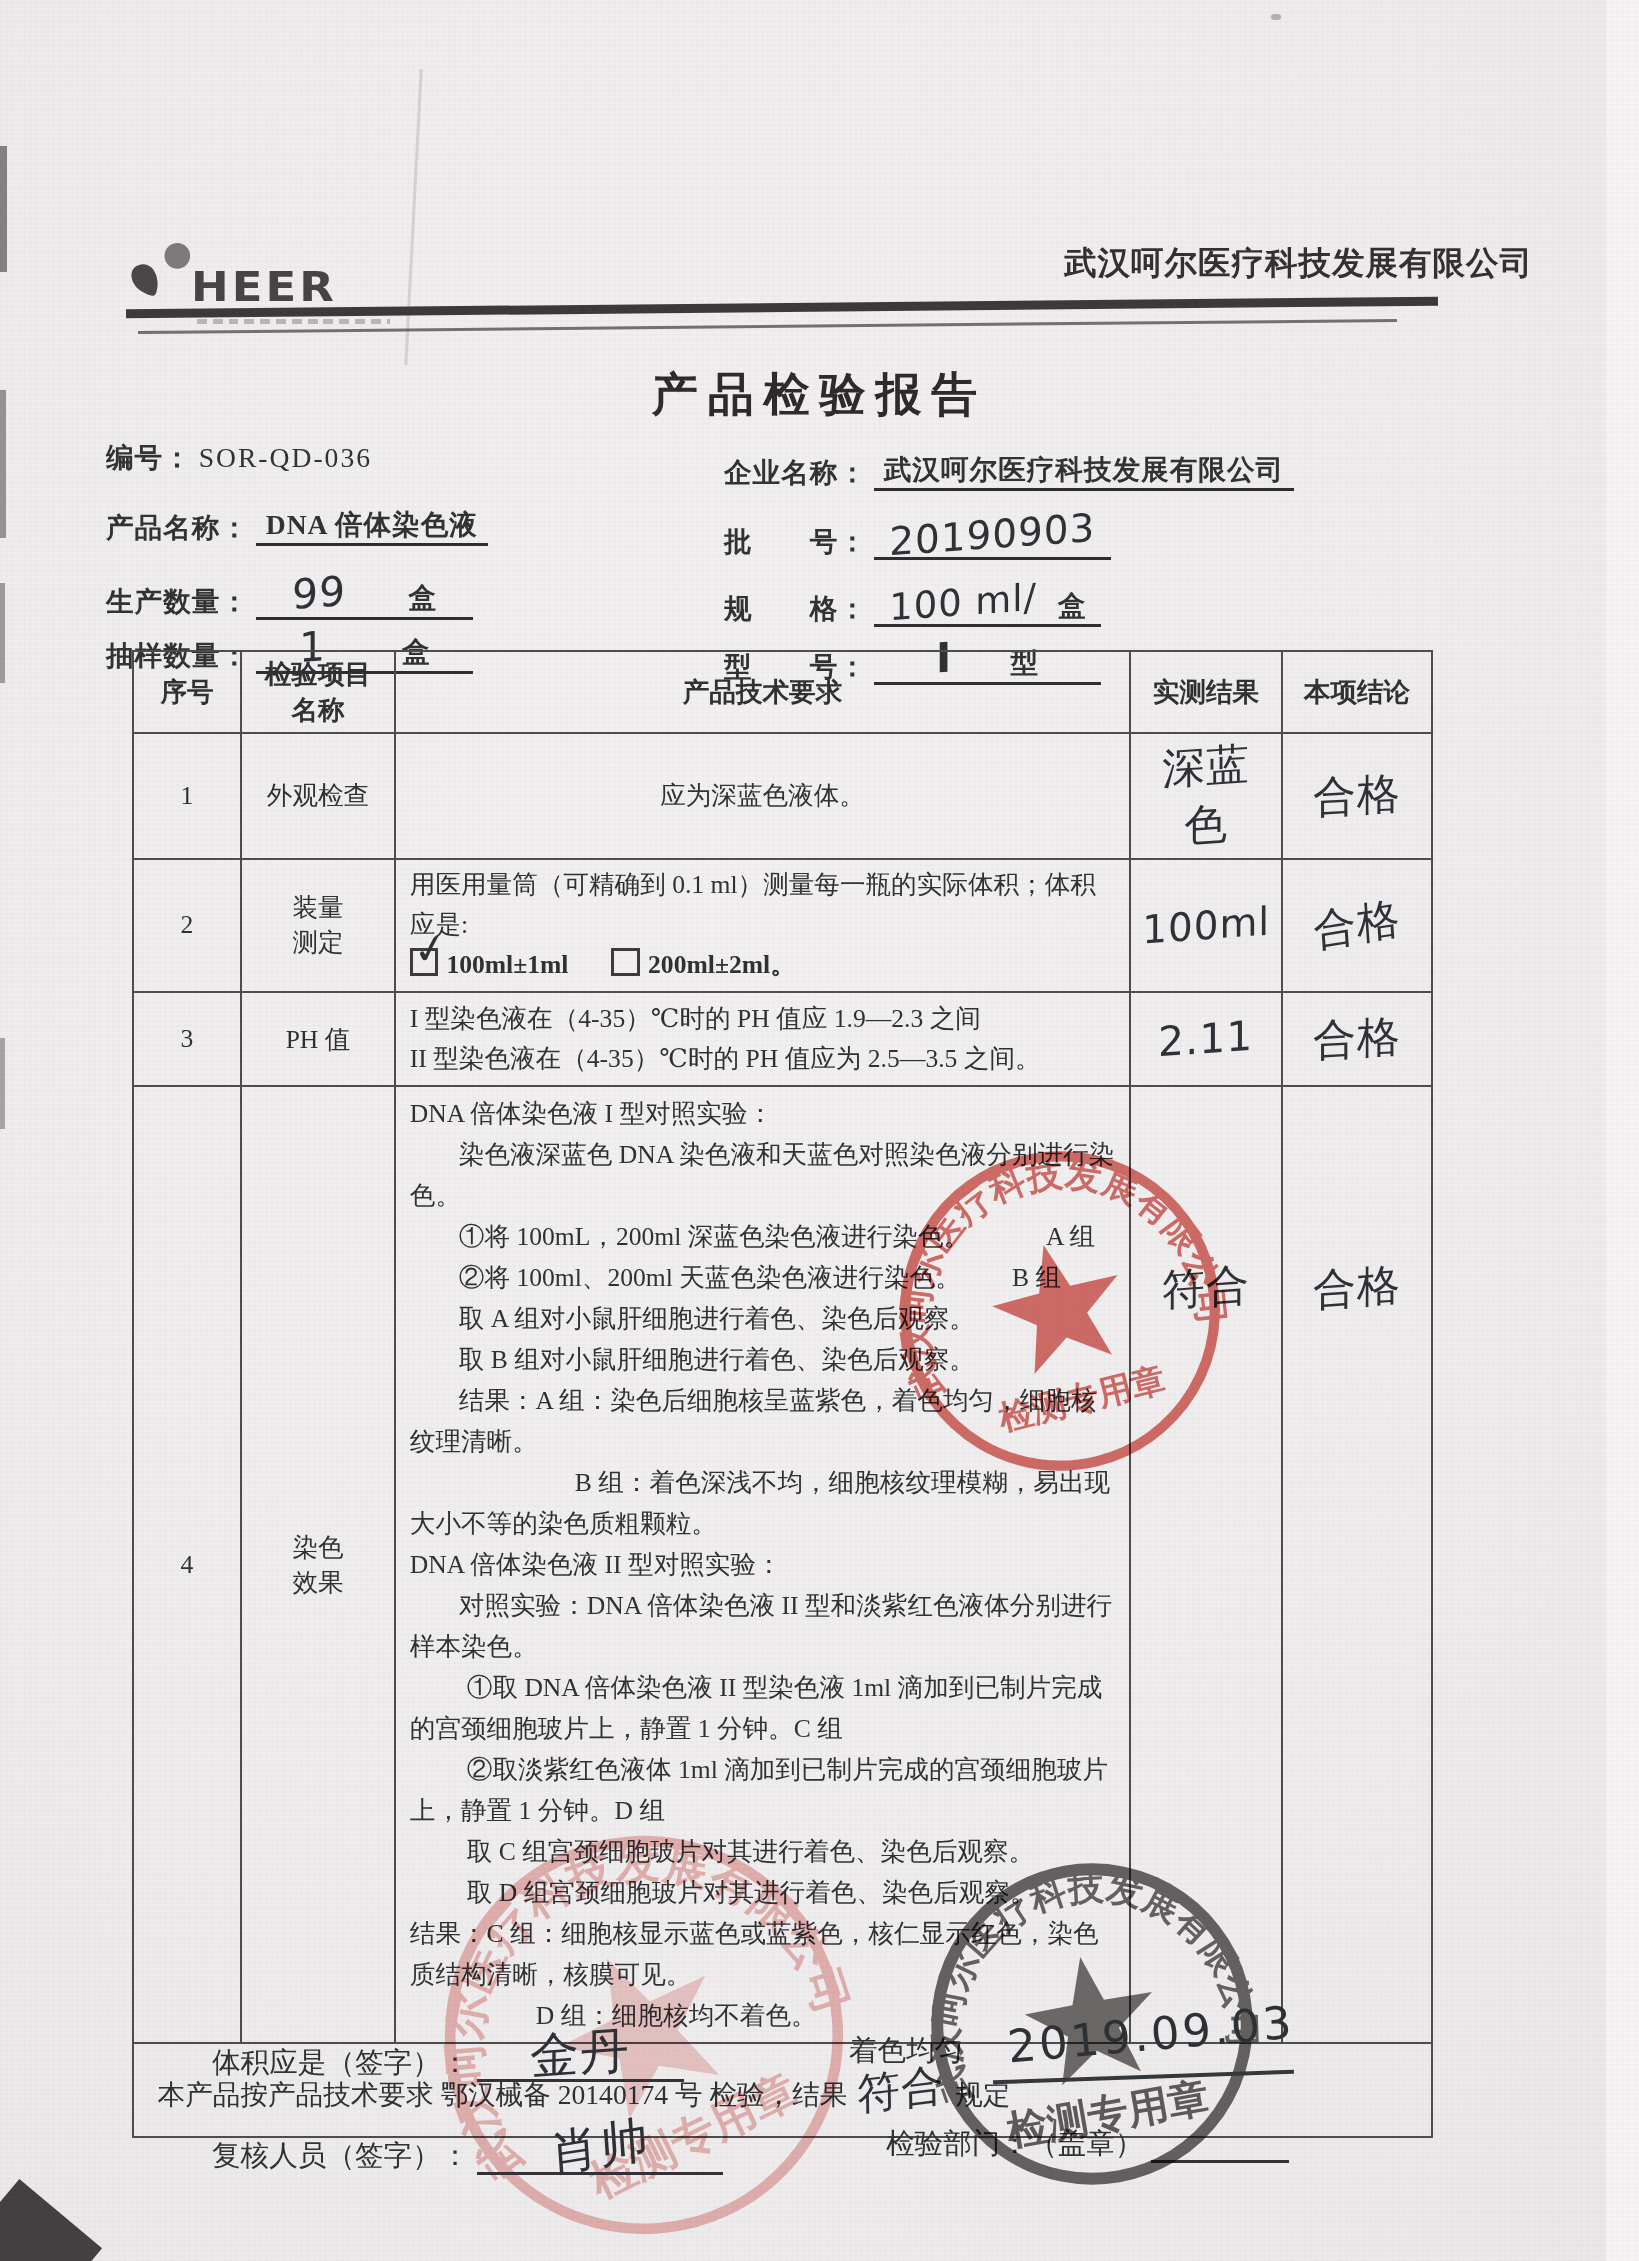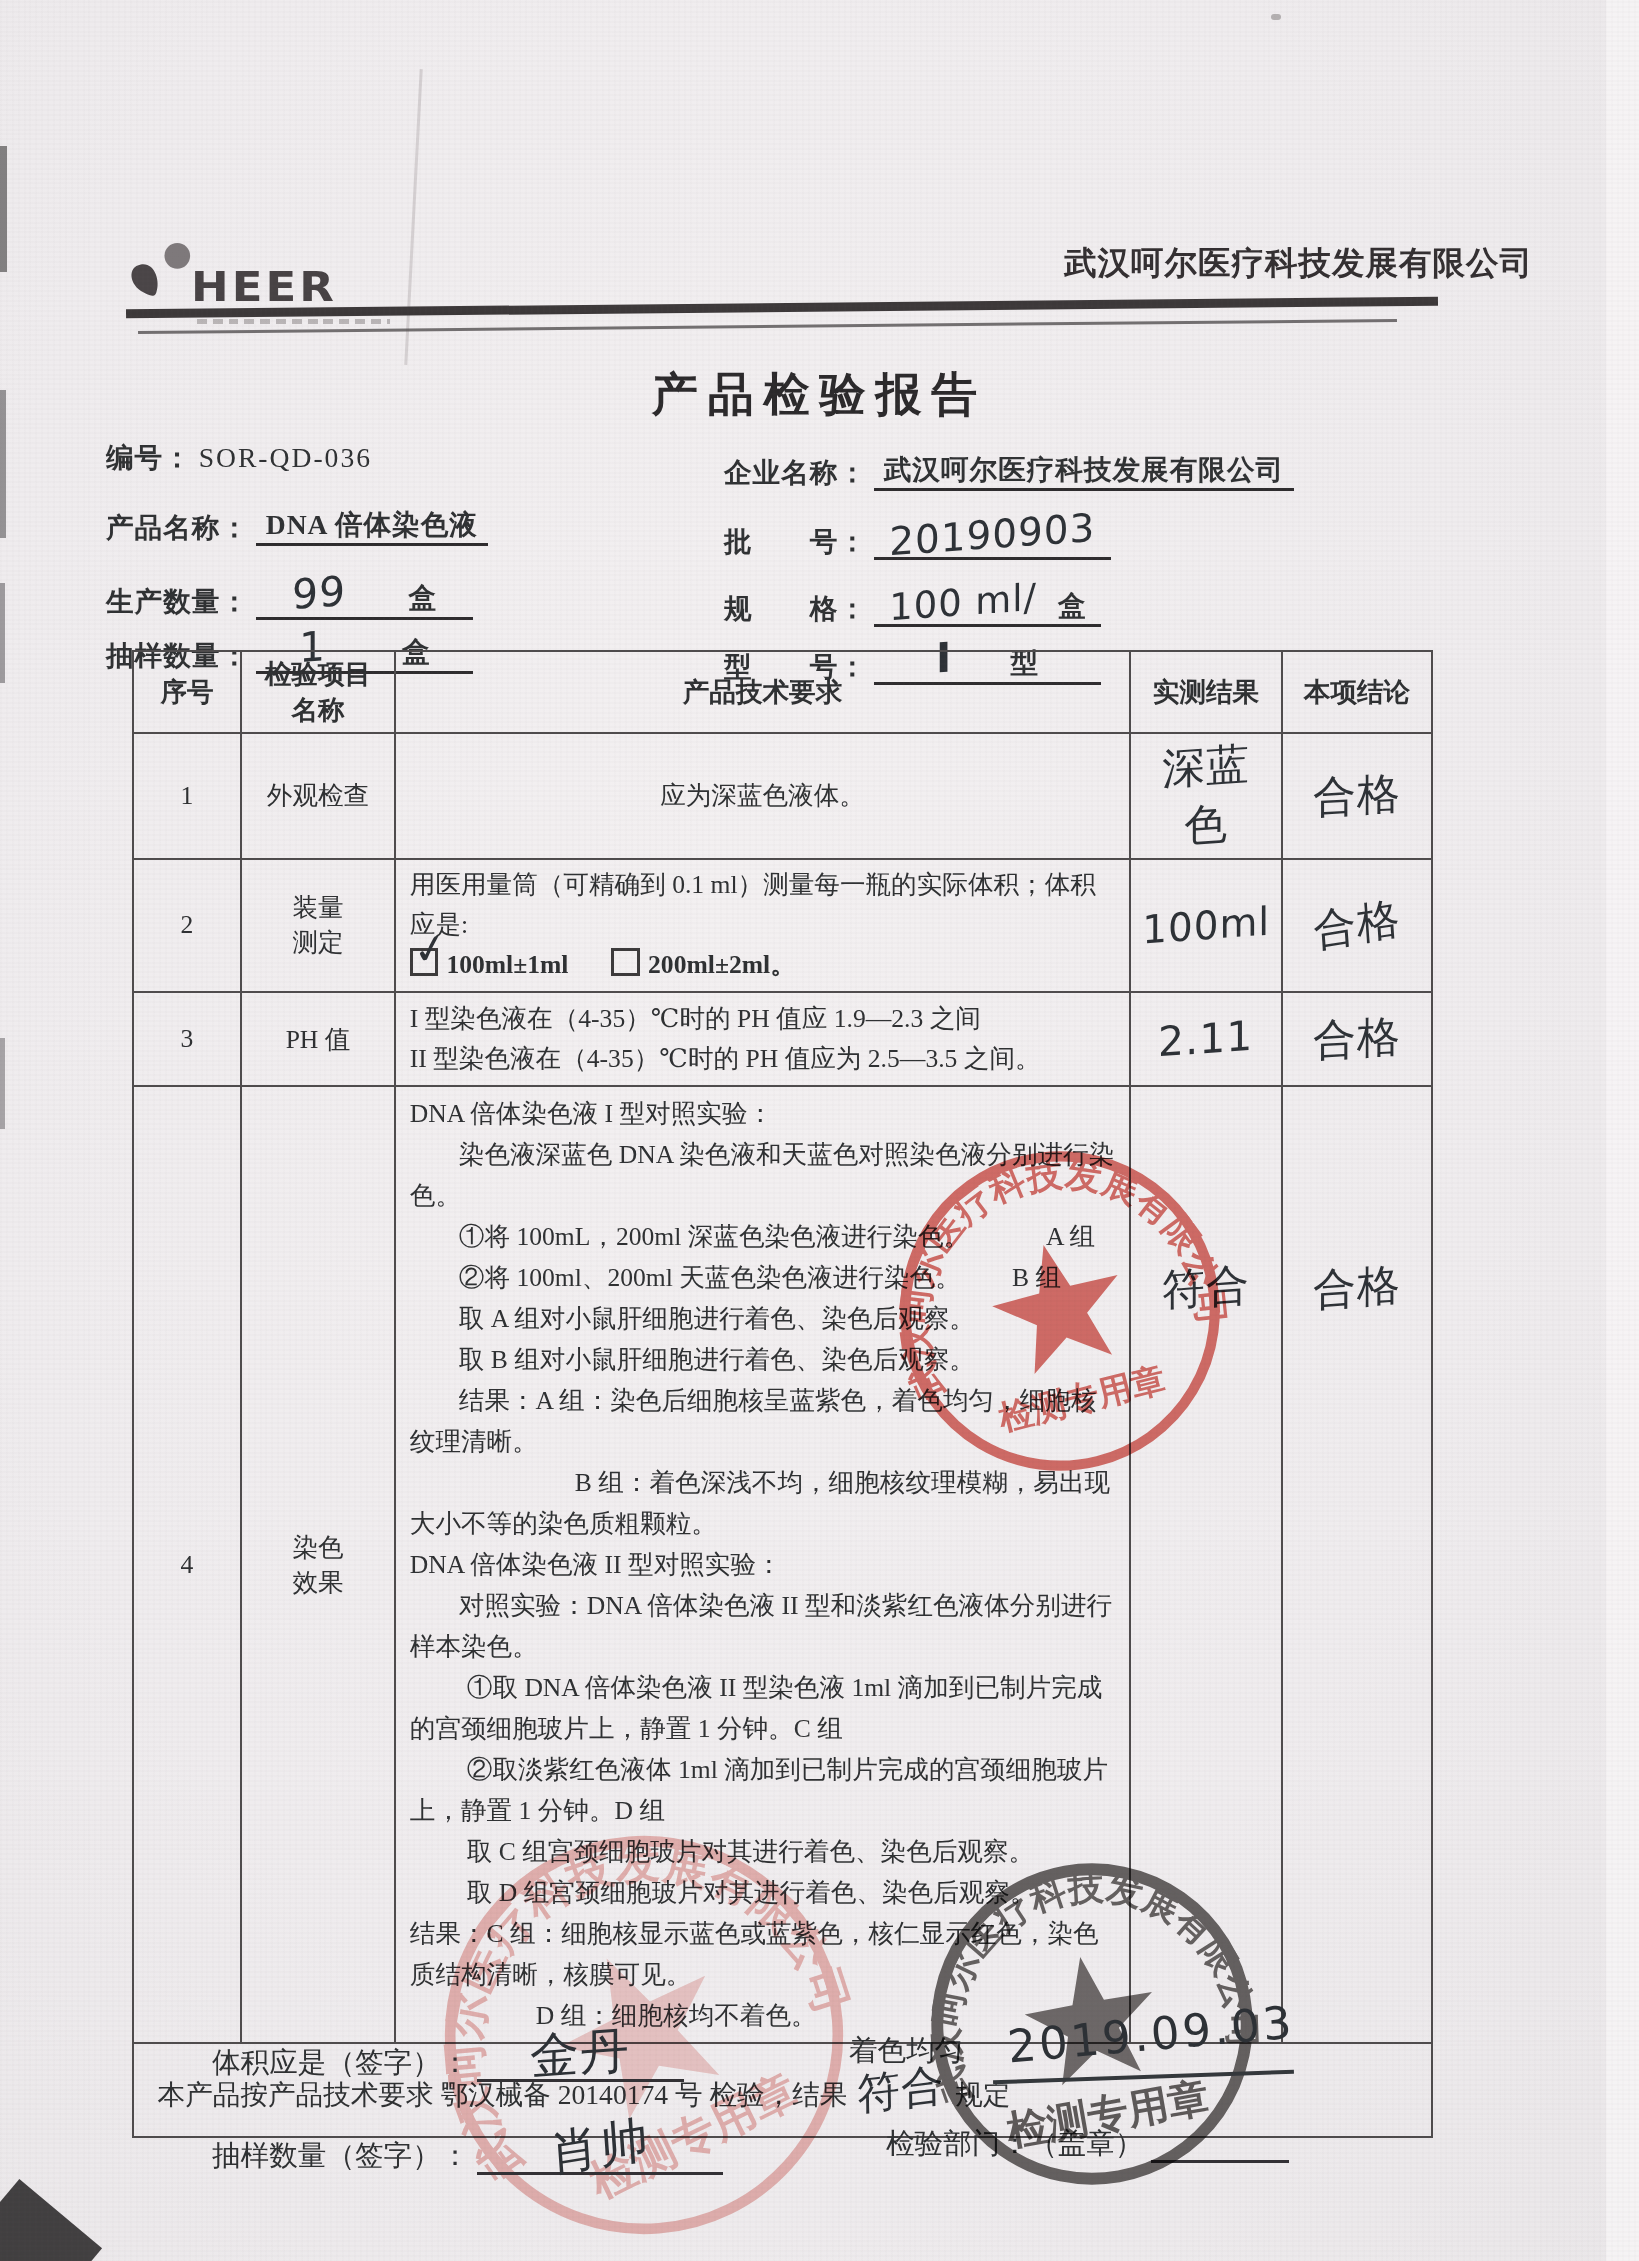--- a/index.html
+++ b/index.html
@@ -235,21 +235,21 @@
   <div class="signrow" style="left:212px;top:2021px;">
     <span>体积应是（签字）：</span>
     <span class="sig-line"><span class="hw">金丹</span></span>
   </div>
   <div class="signrow" style="left:849px;top:2031px;z-index:3;">
     <span>着色均匀</span>
   </div>
   <div class="date-hw hw">2019.09.03</div>
   <div class="date-line"></div>
   <div class="signrow" style="left:212px;top:2114px;">
-    <span>抽样数量（签字）：</span>
+    <span>复核人员（签字）：</span>
     <span class="sig-line" style="min-width:246px;"><span class="hw rot-b">肖帅</span></span>
   </div>
   <div class="signrow" style="left:886px;top:2124px;z-index:3;">
     <span>检验部门：（盖章）</span>
     <span class="sig-line" style="min-width:138px;"></span>
   </div>
 
   <div class="stamp" style="left:890px;top:1141px;opacity:.78;transform:rotate(-14deg);z-index:5;">
     <svg width="340" height="340" viewBox="0 0 200 200">
       <circle cx="100" cy="100" r="91" fill="none" stroke="#d04a42" stroke-width="6"></circle>

